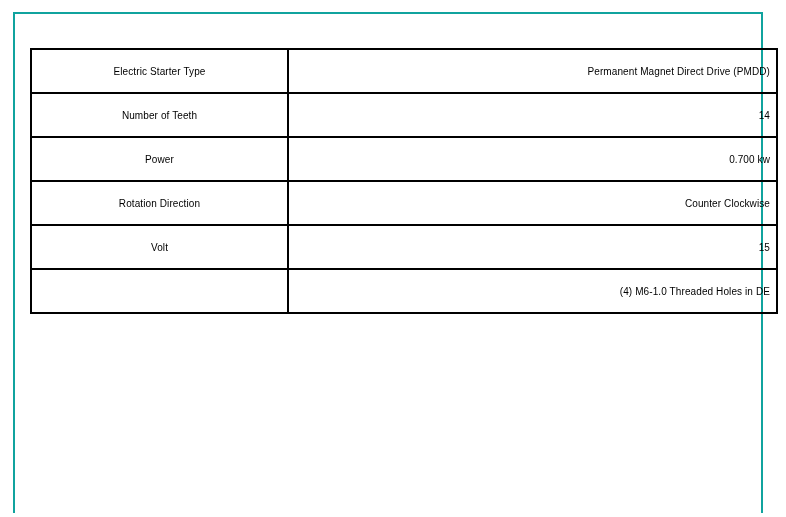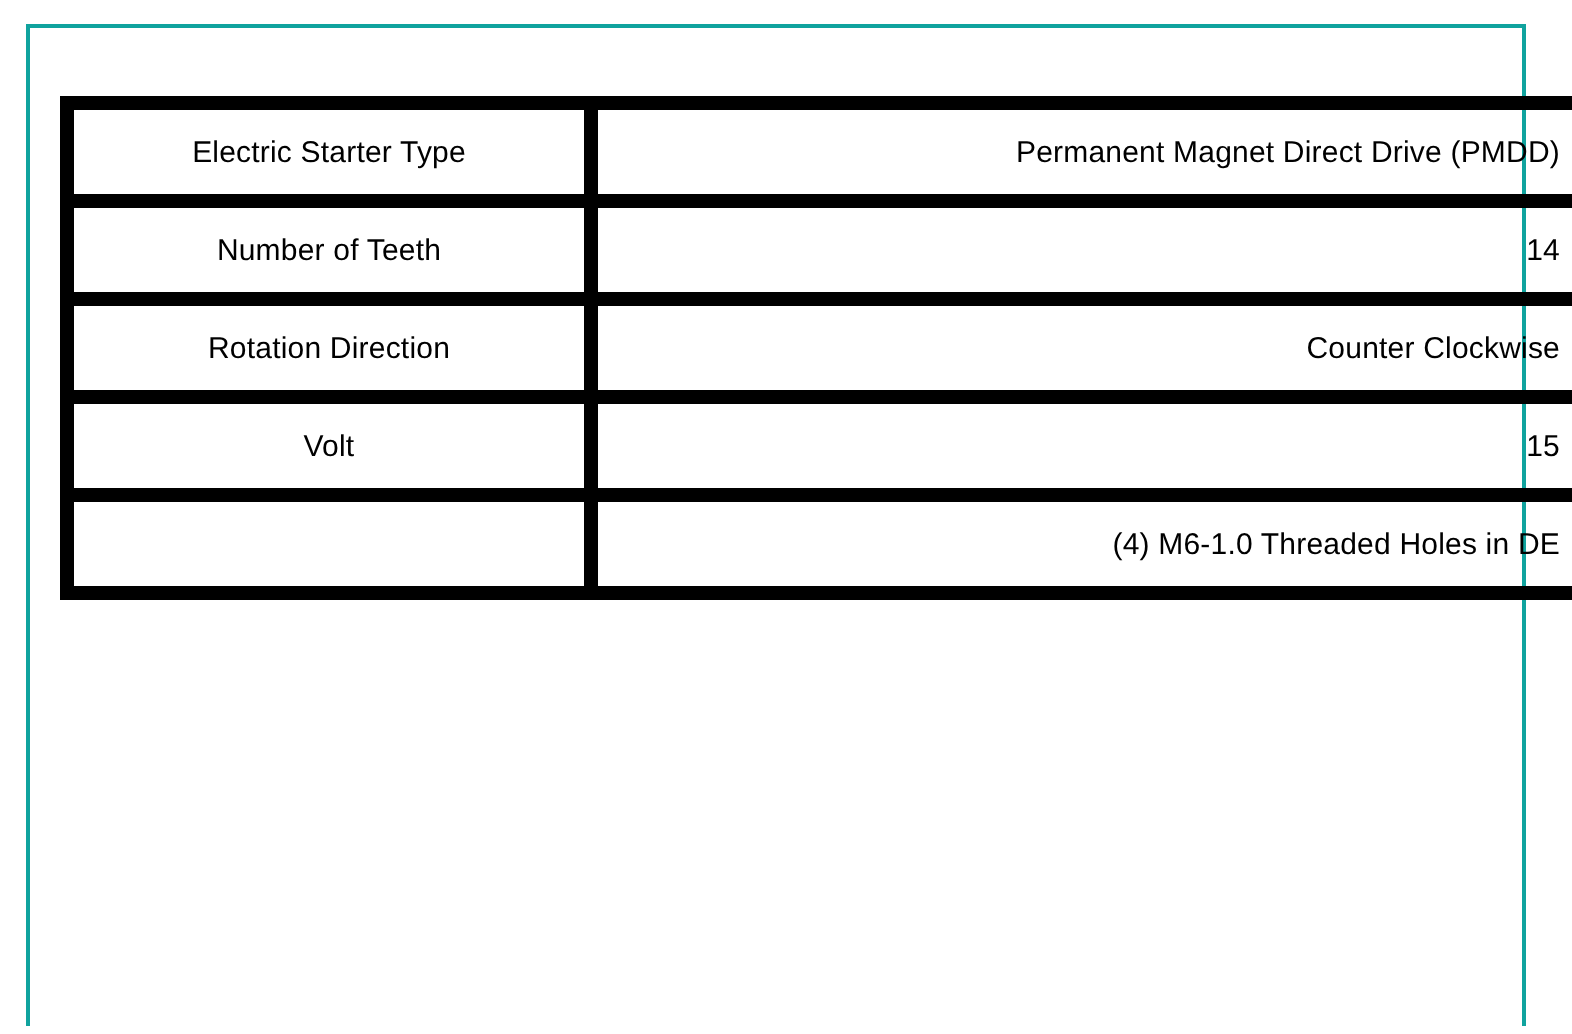--- a/index.html
+++ b/index.html
@@ -27,26 +27,26 @@
   }
   .spec-table {
     position: absolute;
     left: 30px;
     top: 48px;
     width: 718px;
     border-collapse: collapse;
     table-layout: fixed;
   }
   .spec-table td {
-    border: 7px solid #000000;
+    border: 2px solid #000000;
     height: 42px;
     padding: 0 6px;
     text-align: center;
     vertical-align: middle;
-    font-size: 15px;
+    font-size: 10px;
     color: #000000;
     letter-spacing: 0.1px;
     overflow: hidden;
     white-space: nowrap;
   }
   .spec-table td.label-cell {
     width: 243px;
   }
   .spec-table td.value-cell {
     width: 475px;
@@ -62,20 +62,24 @@
   <tbody>
     <tr>
       <td class="label-cell">Electric Starter Type</td>
       <td class="value-cell">Permanent Magnet Direct Drive (PMDD)</td>
     </tr>
     <tr>
       <td class="label-cell">Number of Teeth</td>
       <td class="value-cell">14</td>
     </tr>
     <tr>
+      <td class="label-cell">Power</td>
+      <td class="value-cell">0.700 kw</td>
+    </tr>
+    <tr>
       <td class="label-cell">Rotation Direction</td>
       <td class="value-cell">Counter Clockwise</td>
     </tr>
     <tr>
       <td class="label-cell">Volt</td>
       <td class="value-cell">15</td>
     </tr>
     <tr>
       <td class="label-cell"></td>
       <td class="value-cell">(4) M6-1.0 Threaded Holes in DE</td>

